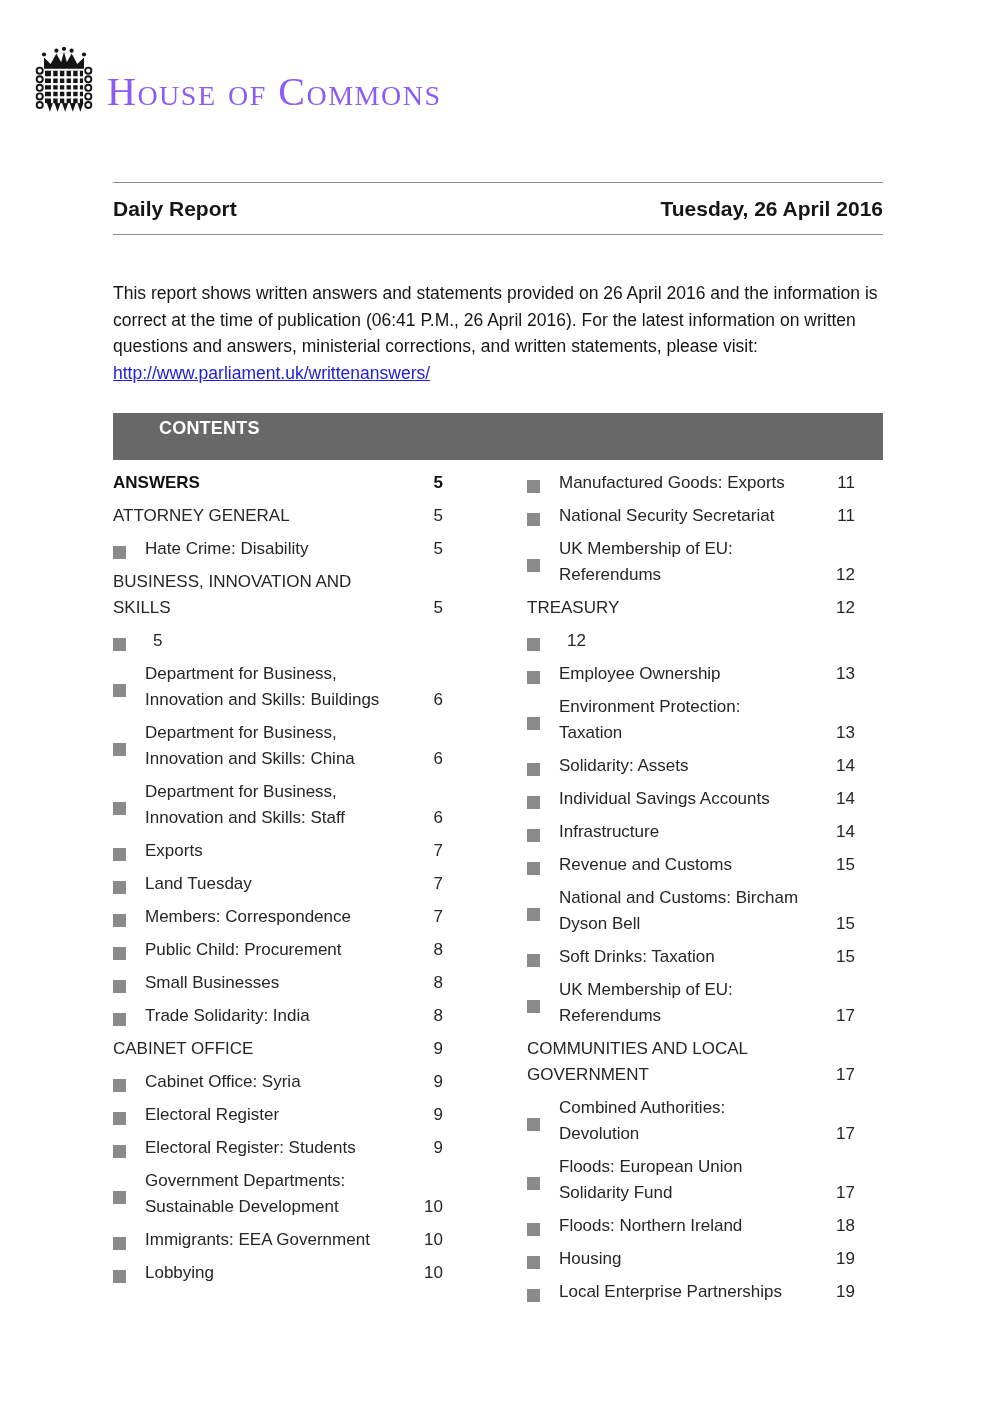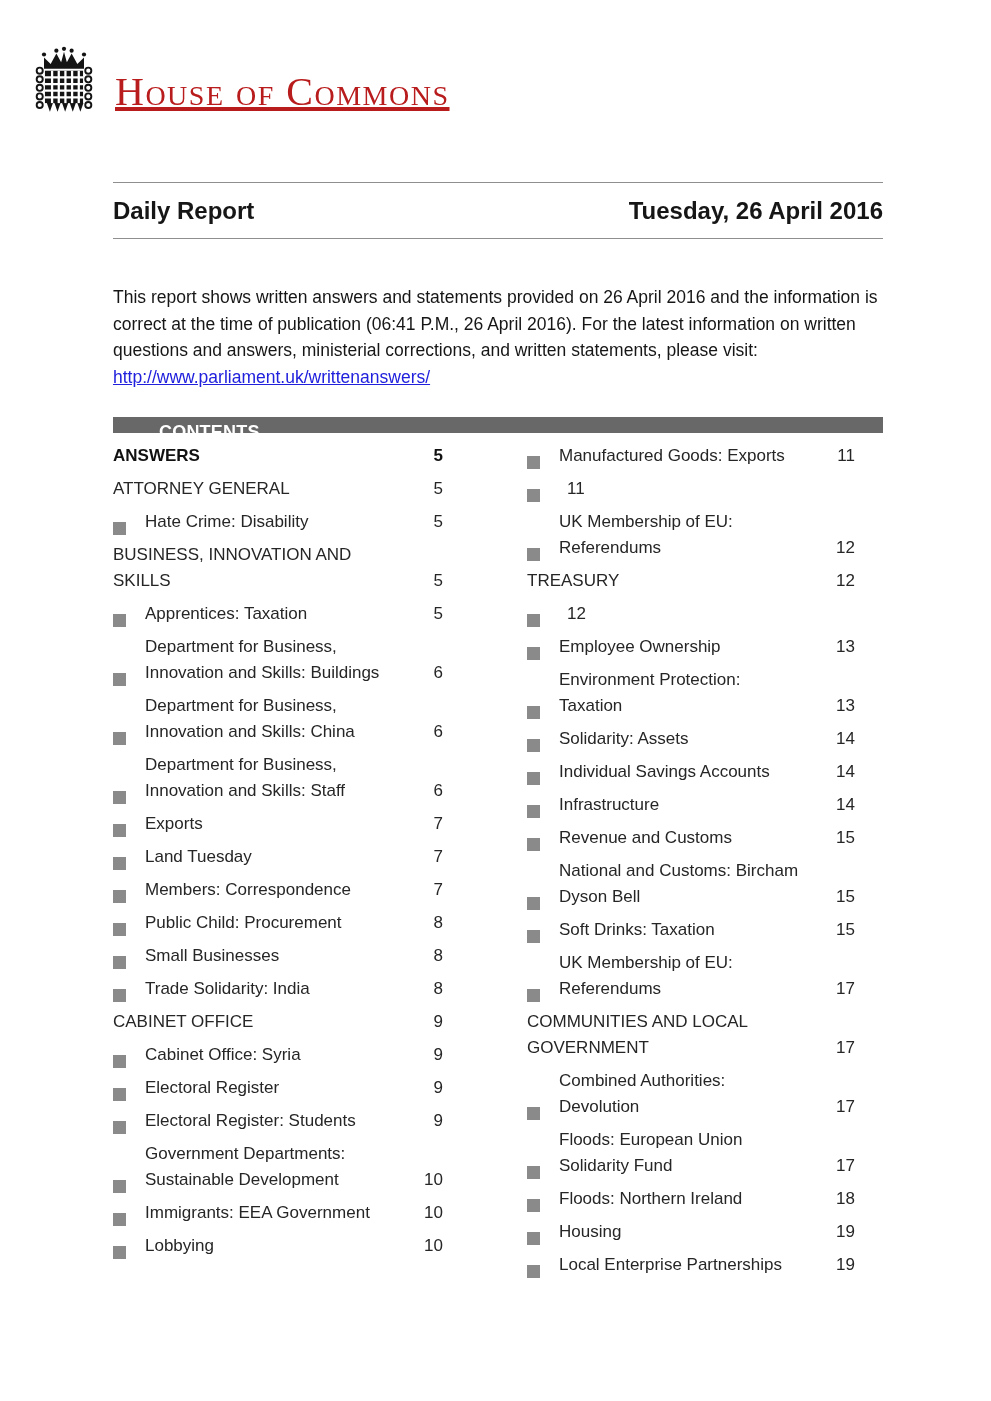--- a/index.html
+++ b/index.html
@@ -10,43 +10,43 @@
   html,body{background:#ffffff;}
   .page{
     position:relative; width:991px; height:1401px; background:#fff;
     font-family:"Liberation Sans", sans-serif; color:var(--ink); overflow:hidden;
   }
   
   .logo-row{display:flex; align-items:center; padding:45px 0 0 33px;}
   .portcullis{flex-shrink:0;}
   .org-name{
     font-family:"Liberation Serif", serif; font-variant:small-caps;
-    font-size:40px; letter-spacing:1.5px; color:#b91c1c; margin-left:20px;
-    line-height:1; padding-top:14px;text-decoration:underline;
+    font-size:40px; letter-spacing:1.5px; color:#8b5cf6; margin-left:12px;
+    line-height:1; padding-top:14px;
   }
   
   .content{width:770px; margin-left:113px;}
   .rule{border:none; border-top:1.5px solid var(--rule); height:0; width:100%;}
   .rule-top{margin-top:57px;}
   .title-row{display:flex; justify-content:space-between; align-items:center; padding:14px 0 13px 0;}
-  .title-row .t{font-size:24px; font-weight:bold; color:#161616;}
+  .title-row .t{font-size:21px; font-weight:bold; color:#161616;}
   
   .intro{margin-top:45px; font-size:17.5px; line-height:26.5px; color:#161616; width:770px;}
   .intro a{color:var(--link); text-decoration:underline;}
   
   .contents-bar{
     margin-top:27px; background:var(--bar-bg); color:var(--bar-text);
-    height:16px; line-height:30px; padding-left:46px;
+    height:47px; line-height:30px; padding-left:46px;
     font-size:18px; font-weight:bold; letter-spacing:0.2px;
   }
   .toc{display:flex; gap:84px; margin-top:10px;}
   .toc-col{display:flex; flex-direction:column;}
   .toc-col.left{width:330px;}
   .toc-col.right{width:328px;}
-  .toc-row{display:flex; align-items:flex-end; margin-bottom:7px; font-size:17px; line-height:26px; color:#262626;}
+  .toc-row{display:flex; align-items:center; margin-bottom:7px; font-size:17px; line-height:26px; color:#262626;}
   .toc-row .sq{
     width:13px; height:13px; background:var(--bullet); flex-shrink:0;
     margin:6px 19px 0 0; display:inline-block;
   }
   .toc-text{flex:1 1 auto; white-space:pre-line;}
   .toc-page{align-self:flex-end; margin-left:8px;}
   .toc-row.bold{font-weight:bold; color:#111;}
 </style>
 </head>
 <body>
@@ -136,21 +136,20 @@
 
           <div class="toc-row section">
 
             <span class="toc-text">BUSINESS, INNOVATION AND
 SKILLS</span>
             <span class="toc-page">5</span>
           </div>
 
           <div class="toc-row item">
             <span class="sq"></span>
-            <span class="toc-text">Apprentices: Taxation</span>
             <span class="toc-page">5</span>
           </div>
 
           <div class="toc-row item">
             <span class="sq"></span>
             <span class="toc-text">Department for Business,
 Innovation and Skills: Buildings</span>
             <span class="toc-page">6</span>
           </div>
 
@@ -250,20 +249,21 @@
       <div class="toc-col right">
 
           <div class="toc-row item">
             <span class="sq"></span>
             <span class="toc-text">Manufactured Goods: Exports</span>
             <span class="toc-page">11</span>
           </div>
 
           <div class="toc-row item">
             <span class="sq"></span>
+            <span class="toc-text">National Security Secretariat</span>
             <span class="toc-page">11</span>
           </div>
 
           <div class="toc-row item">
             <span class="sq"></span>
             <span class="toc-text">UK Membership of EU:
 Referendums</span>
             <span class="toc-page">12</span>
           </div>
 

